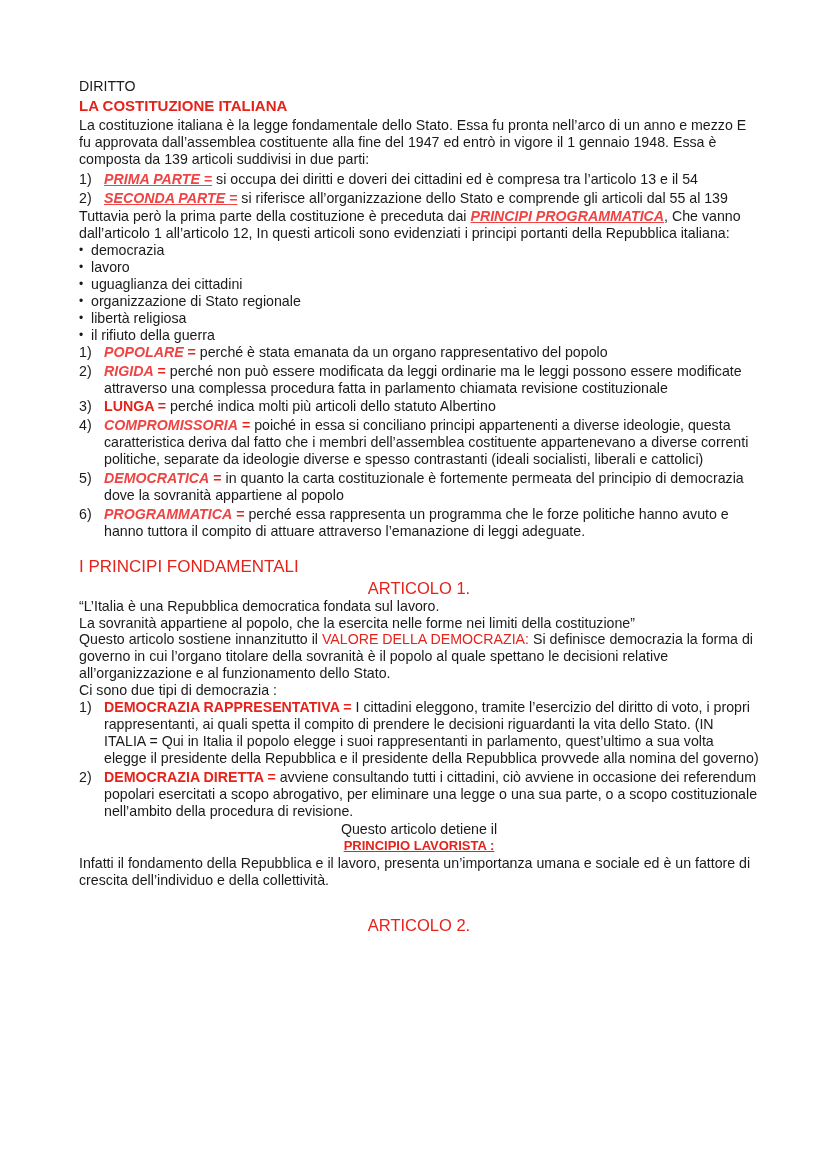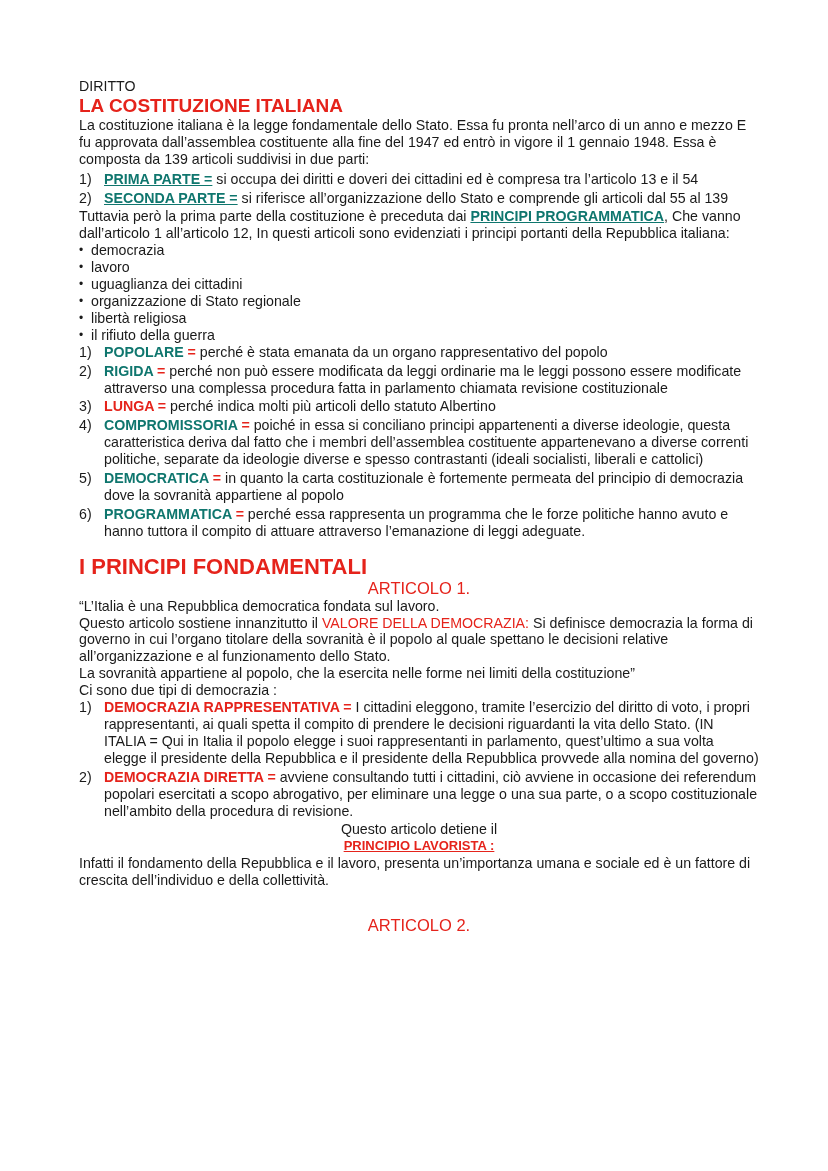--- a/index.html
+++ b/index.html
@@ -4,29 +4,29 @@
   <style>
     html, body { margin: 0; padding: 0; background: #ffffff; }
     body { width: 828px; height: 1171px; position: relative; overflow: hidden; }
     .page {
       position: absolute; left: 79px; top: 78px; width: 680px;
       font-family: "Liberation Sans", sans-serif;
       font-size: 14.2px; line-height: 16.9px; color: #1a1a1a;
     }
     .red { color: #e5231b; }
     .subject { font-size: 14.2px; margin: 0; }
-    .h1 { color: #e5231b; font-weight: bold; font-size: 19px; line-height: 22px; margin: 0; }
-    .h1b { color: #e5231b; font-weight: bold; font-size: 22px; line-height: 22px; margin: 16px 0 0 0; }
+    .h1 { color: #e5231b; font-weight: bold; font-size: 15px; line-height: 22px; margin: 0; }
+    .h1b { color: #e5231b; font-weight: normal; font-size: 17px; line-height: 22px; margin: 16px 0 0 0; }
     .h2c { color: #e5231b; font-weight: normal; font-size: 16.5px; line-height: 20px; text-align: center; margin: 0; }
     p { margin: 0; }
     ol.num { list-style: none; margin: 0; padding: 0; }
     ol.num li { position: relative; padding-left: 25px; margin: 0 0 2px 0; }
     ol.num li .n { position: absolute; left: 0; top: 0; }
     .kw { color: #e5231b; font-weight: bold; }
-    .kwi { color: #0f766e; font-weight: bold; }
+    .kwi { color: #ef4444; font-weight: bold; font-style: italic; }
     .u { text-decoration: underline; }
     ul.bul { list-style: none; margin: 0; padding: 0; }
     ul.bul li { position: relative; padding-left: 12px; }
     ul.bul li::before { content: "•"; position: absolute; left: 0; top: 0; font-size: 12px; }
     .center { text-align: center; }
     .lav { color: #e5231b; font-weight: bold; text-decoration: underline; text-align: center; font-size: 13px; }
     .gap-s { height: 3px; }
     .gap-m { height: 26px; }
   </style>
 </head>
@@ -86,24 +86,24 @@
     </li>
     <li>
       <span class="n">6)</span>
       <span class="kwi">PROGRAMMATICA</span><span class="kw"> =</span><span> perché essa rappresenta un programma che le forze politiche hanno avuto e hanno tuttora il compito di attuare attraverso l’emanazione di leggi adeguate.</span>
     </li>
   </ol>
 
   <h2 class="h1b">I PRINCIPI FONDAMENTALI</h2>
   <h3 class="h2c">ARTICOLO 1.</h3>
   <p>“L’Italia è una Repubblica democratica fondata sul lavoro.</p>
+  <p>La sovranità appartiene al popolo, che la esercita nelle forme nei limiti della costituzione”</p>
   <p>
     <span>Questo articolo sostiene innanzitutto il </span><span class="red">VALORE DELLA DEMOCRAZIA:</span><span> Si definisce democrazia la forma di governo in cui l’organo titolare della sovranità è il popolo al quale spettano le decisioni relative all’organizzazione e al funzionamento dello Stato.</span>
   </p>
-  <p>La sovranità appartiene al popolo, che la esercita nelle forme nei limiti della costituzione”</p>
   <p>Ci sono due tipi di democrazia :</p>
 
   <ol class="num">
     <li>
       <span class="n">1)</span>
       <span class="kw">DEMOCRAZIA RAPPRESENTATIVA =</span><span> I cittadini eleggono, tramite l’esercizio del diritto di voto, i propri rappresentanti, ai quali spetta il compito di prendere le decisioni riguardanti la vita dello Stato. (IN ITALIA = Qui in Italia il popolo elegge i suoi rappresentanti in parlamento, quest’ultimo a sua volta elegge il presidente della Repubblica e il presidente della Repubblica provvede alla nomina del governo)</span>
     </li>
     <li>
       <span class="n">2)</span>
       <span class="kw">DEMOCRAZIA DIRETTA =</span><span> avviene consultando tutti i cittadini, ciò avviene in occasione dei referendum popolari esercitati a scopo abrogativo, per eliminare una legge o una sua parte, o a scopo costituzionale nell’ambito della procedura di revisione.</span>

